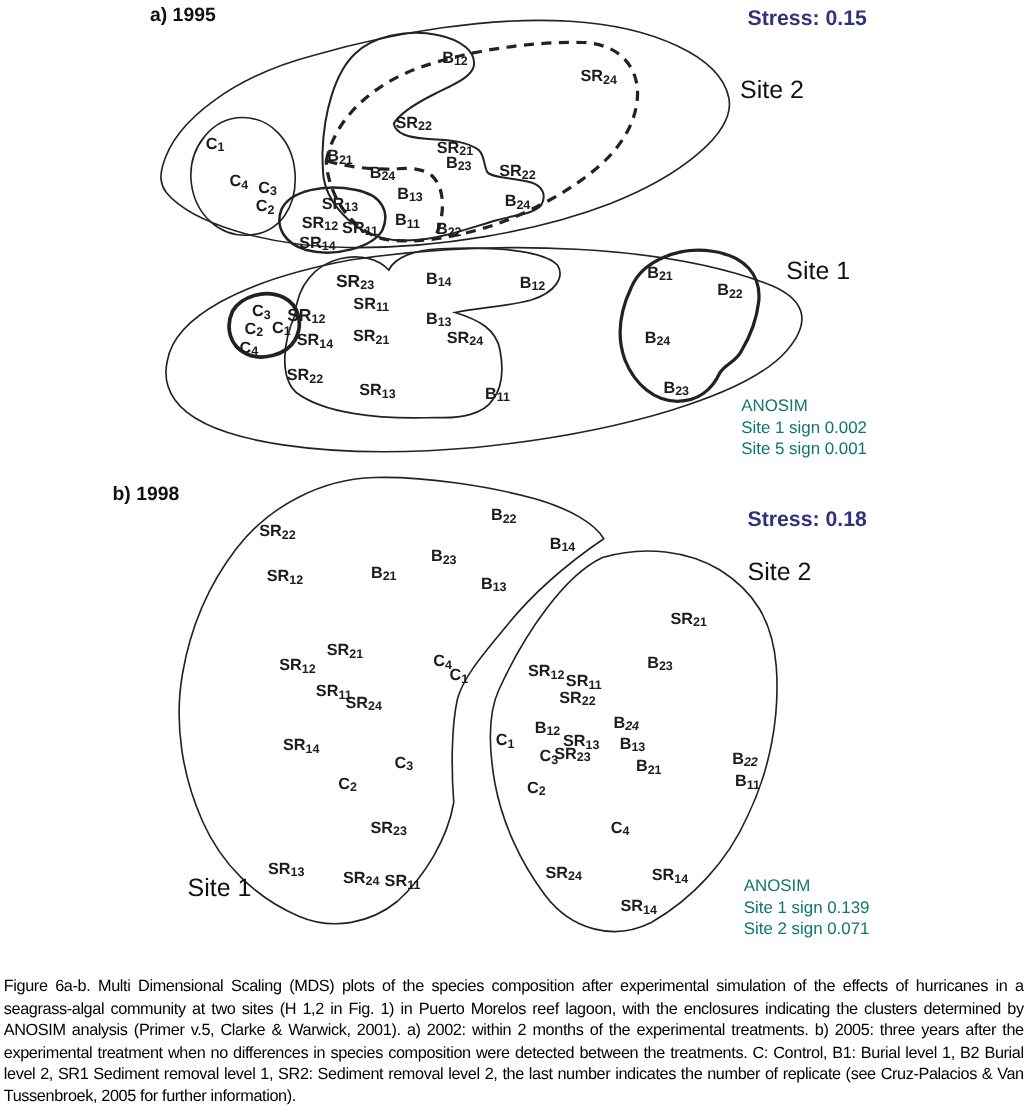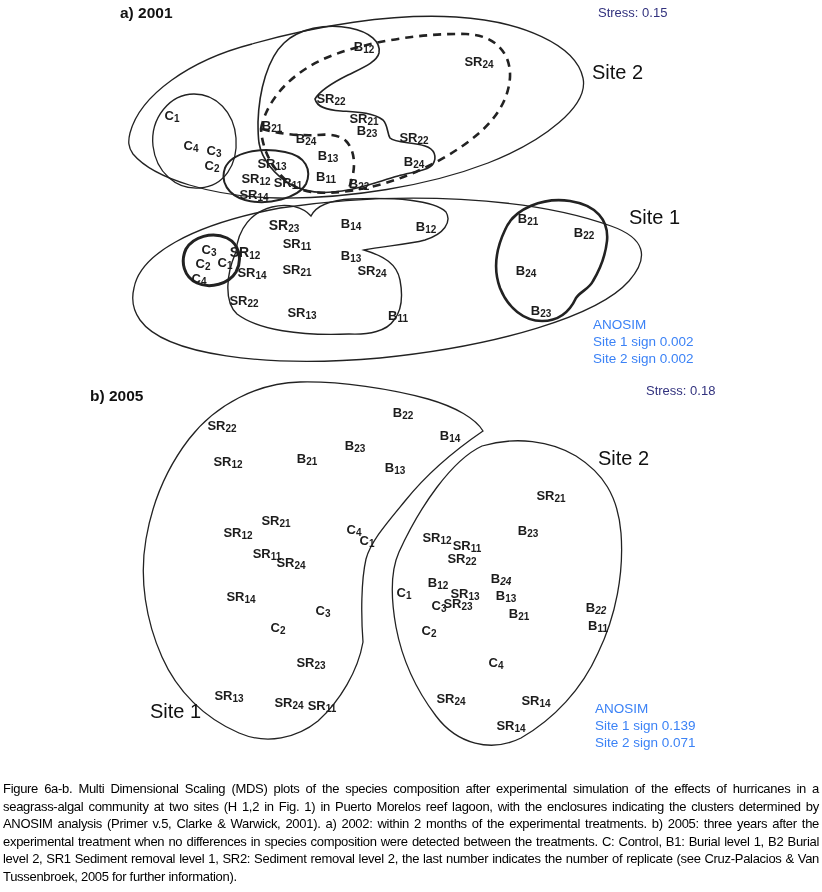--- a/index.html
+++ b/index.html
@@ -5,23 +5,23 @@
   html,body{margin:0;padding:0;background:#ffffff;}
   #fig{position:relative;width:822px;height:892px;background:#fff;overflow:hidden;
        font-family:"Liberation Sans","DejaVu Sans",sans-serif;color:#1c1c1c;}
   #curves{position:absolute;left:0;top:0;}
   .pt{position:absolute;transform:translate(-50%,-50%);white-space:nowrap;
       font-size:13px;font-weight:700;color:#1c1c1c;line-height:1;}
   .pt .s{font-size:10px;position:relative;top:2px;}
   .pt.b{font-size:14px;}
   .pt.it .s{font-style:italic;}
   .ptitle{position:absolute;font-size:15.5px;font-weight:700;color:#111;}
-  .stress{position:absolute;font-size:13px;font-weight:400;color:var(--stress-color,#32327e);}
+  .stress{position:absolute;font-size:17px;font-weight:700;color:var(--stress-color,#32327e);}
   .site{position:absolute;font-size:20px;font-weight:400;color:#111;}
-  .anosim{position:absolute;font-size:13.5px;line-height:17px;color:#3b82f6;}
+  .anosim{position:absolute;font-size:13.5px;line-height:17px;color:#0f766e;}
   .caption{position:absolute;left:0;top:780px;width:816px;padding:0 3px;
            font-size:13px;line-height:17.6px;letter-spacing:-0.3px;
            text-align:justify;color:#000;}
 </style>
 </head>
 <body>
 
 <div id="fig">
 
   <svg id="curves" width="822" height="892" viewBox="0 0 822 892" fill="none" stroke="#222" stroke-width="1.3">
@@ -43,28 +43,28 @@
 
     <path stroke-width="1.4" d="M 236 252 C 238 228, 252 212, 272 207 C 288 203, 303 207, 311 216 C 316 206, 331 200, 352 199 C 394 197, 434 200, 446 212 C 452 222, 444 234, 425 240 C 407 245, 382 246, 364 250 C 384 256, 397 264, 400 280 C 403 296, 402 310, 394 320 C 387 331, 369 335, 349 334 C 300 336, 258 330, 237 314 C 223 301, 227 272, 236 252 Z"></path>
 
     <path stroke-width="2.6" d="M 505 230 C 514 208, 544 197, 570 201 C 596 205, 609 220, 607 241 C 605 259, 599 271, 593 281 C 589 289, 581 291, 576 298 C 570 311, 559 321, 542 321 C 524 321, 508 308, 500 288 C 493 269, 496 249, 505 230 Z"></path>
 
     <path d="M 300 382 C 340 381, 392 389, 428 399 C 456 407, 476 419, 483 431 C 461 446, 429 471, 405 501 C 387 523, 371 541, 366 559 C 361 581, 361 616, 363 642 C 358 671, 340 701, 318 721 C 297 738, 267 745, 239 733 C 204 718, 177 691, 162 657 C 146 621, 139 579, 146 539 C 152 504, 166 469, 189 439 C 216 404, 258 383, 300 382 Z"></path>
 
     <path d="M 482 446 C 516 436, 551 441, 576 456 C 603 473, 618 496, 621 533 C 624 573, 616 616, 598 653 C 582 689, 554 719, 521 738 C 491 753, 457 744, 436 716 C 417 691, 402 659, 396 627 C 391 599, 390 572, 399 552 C 420 506, 452 460, 482 446 Z"></path>
   </svg>
 
-  <div class="ptitle" style="left:120px;top:4px;">a) 2001</div>
+  <div class="ptitle" style="left:120px;top:4px;">a) 1995</div>
   <div class="stress" style="left:598px;top:5px;">Stress: 0.15</div>
   <div class="site" style="left:592px;top:61px;">Site 2</div>
   <div class="site" style="left:629px;top:206px;">Site 1</div>
   <div class="anosim" style="left:593px;top:316px;">
     <div>ANOSIM</div>
     <div>Site 1 sign 0.002</div>
-    <div>Site 2 sign 0.002</div>
+    <div>Site 5 sign 0.001</div>
   </div>
   <div>
       <div class="pt" style="left: 364px; top: 46px;"><span class="m">B</span><span class="s">12</span></div>
       <div class="pt" style="left: 479px; top: 61px;"><span class="m">SR</span><span class="s">24</span></div>
       <div class="pt" style="left: 331px; top: 98px;"><span class="m">SR</span><span class="s">22</span></div>
       <div class="pt" style="left: 364px; top: 118px;"><span class="m">SR</span><span class="s">21</span></div>
       <div class="pt" style="left: 367px; top: 130px;"><span class="m">B</span><span class="s">23</span></div>
       <div class="pt" style="left: 272px; top: 125px;"><span class="m">B</span><span class="s">21</span></div>
       <div class="pt" style="left: 306px; top: 138px;"><span class="m">B</span><span class="s">24</span></div>
       <div class="pt" style="left: 328px; top: 155px;"><span class="m">B</span><span class="s">13</span></div>
@@ -95,22 +95,22 @@
       <div class="pt" style="left: 372px; top: 270px;"><span class="m">SR</span><span class="s">24</span></div>
       <div class="pt" style="left: 244px; top: 300px;"><span class="m">SR</span><span class="s">22</span></div>
       <div class="pt" style="left: 302px; top: 312px;"><span class="m">SR</span><span class="s">13</span></div>
       <div class="pt" style="left: 398px; top: 315px;"><span class="m">B</span><span class="s">11</span></div>
       <div class="pt" style="left: 528px; top: 218px;"><span class="m">B</span><span class="s">21</span></div>
       <div class="pt" style="left: 584px; top: 232px;"><span class="m">B</span><span class="s">22</span></div>
       <div class="pt" style="left: 526px; top: 270px;"><span class="m">B</span><span class="s">24</span></div>
       <div class="pt" style="left: 541px; top: 310px;"><span class="m">B</span><span class="s">23</span></div>
     </div>
 
-  <div class="ptitle" style="left:90px;top:387px;">b) 2005</div>
-  <div class="stress" style="left:598px;top:383px;margin-left:48px;">Stress: 0.18</div>
+  <div class="ptitle" style="left:90px;top:387px;">b) 1998</div>
+  <div class="stress" style="left:598px;top:406px;">Stress: 0.18</div>
   <div class="site" style="left:598px;top:447px;">Site 2</div>
   <div class="site" style="left:150px;top:700px;">Site 1</div>
   <div class="anosim" style="left:595px;top:700px;">
     <div>ANOSIM</div>
     <div>Site 1 sign 0.139</div>
     <div>Site 2 sign 0.071</div>
   </div>
   <div>
       <div class="pt" style="left: 222px; top: 425px;"><span class="m">SR</span><span class="s">22</span></div>
       <div class="pt" style="left: 228px; top: 461px;"><span class="m">SR</span><span class="s">12</span></div>

